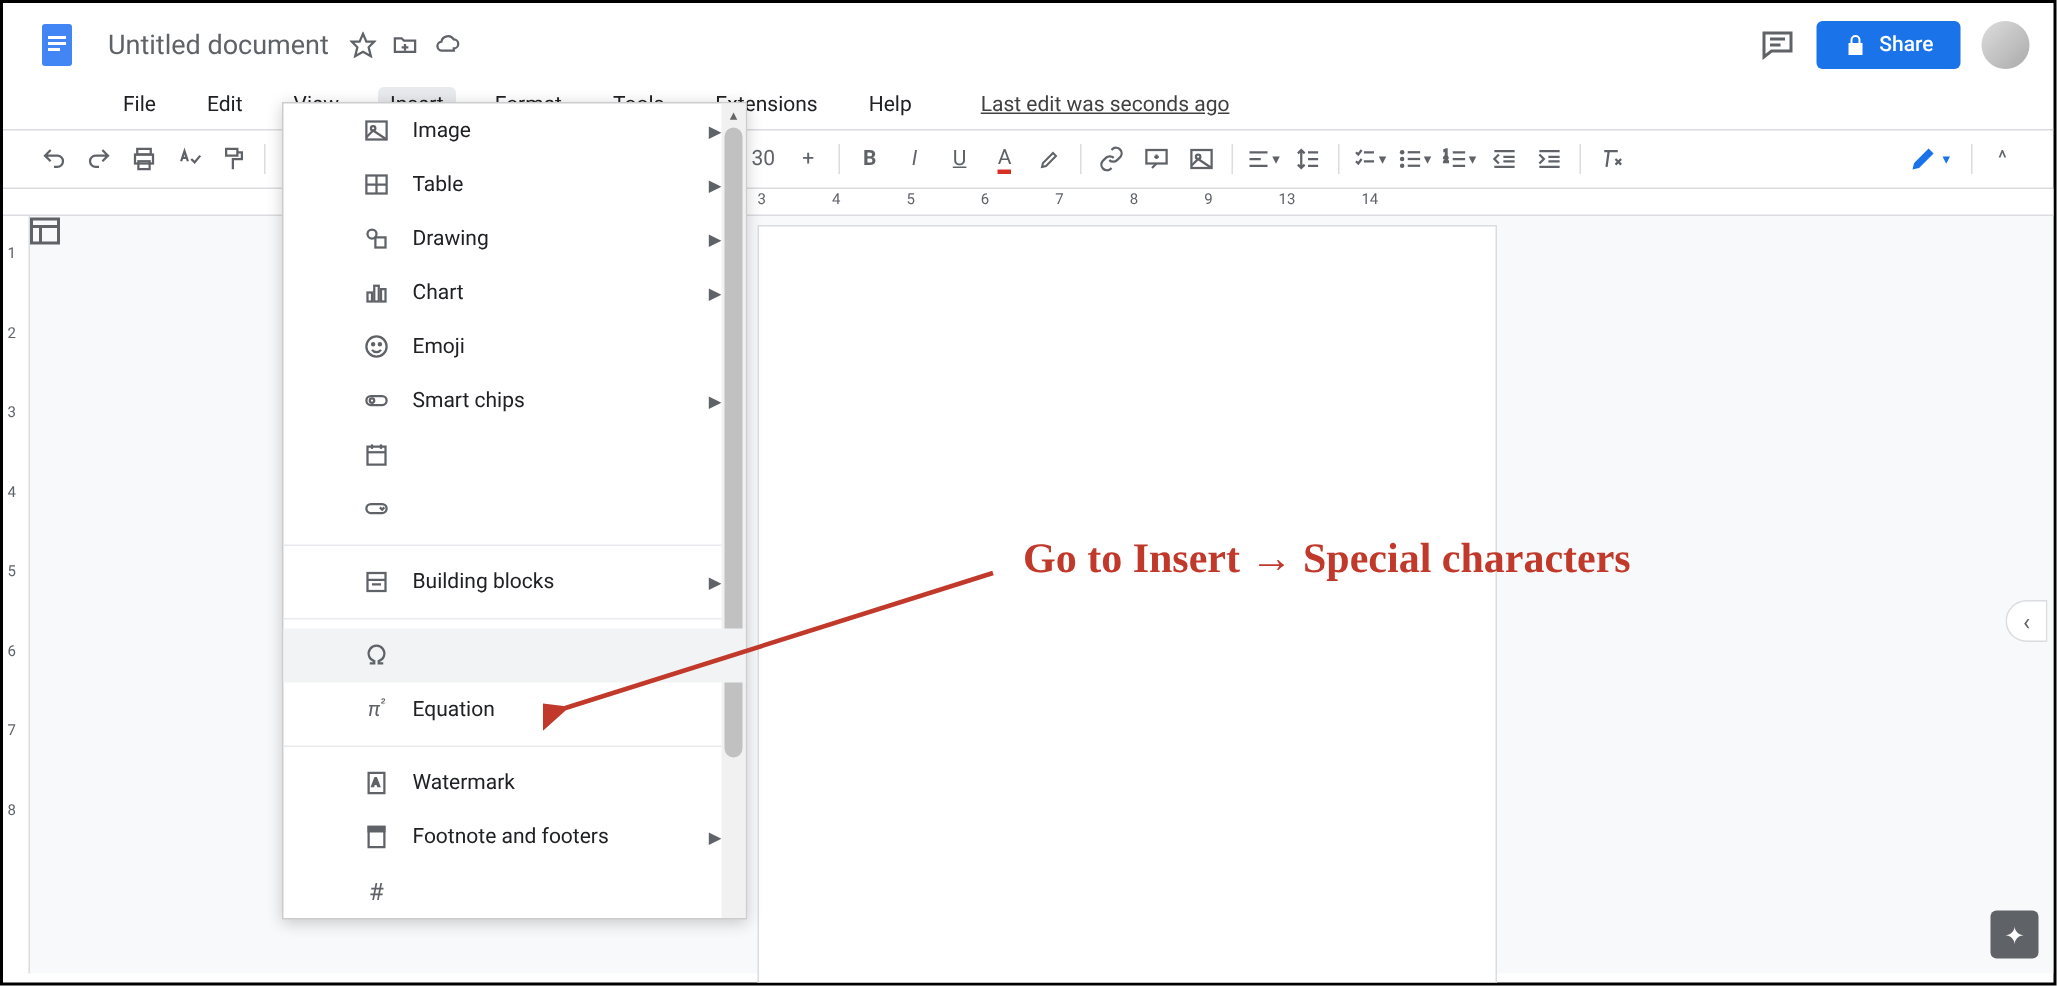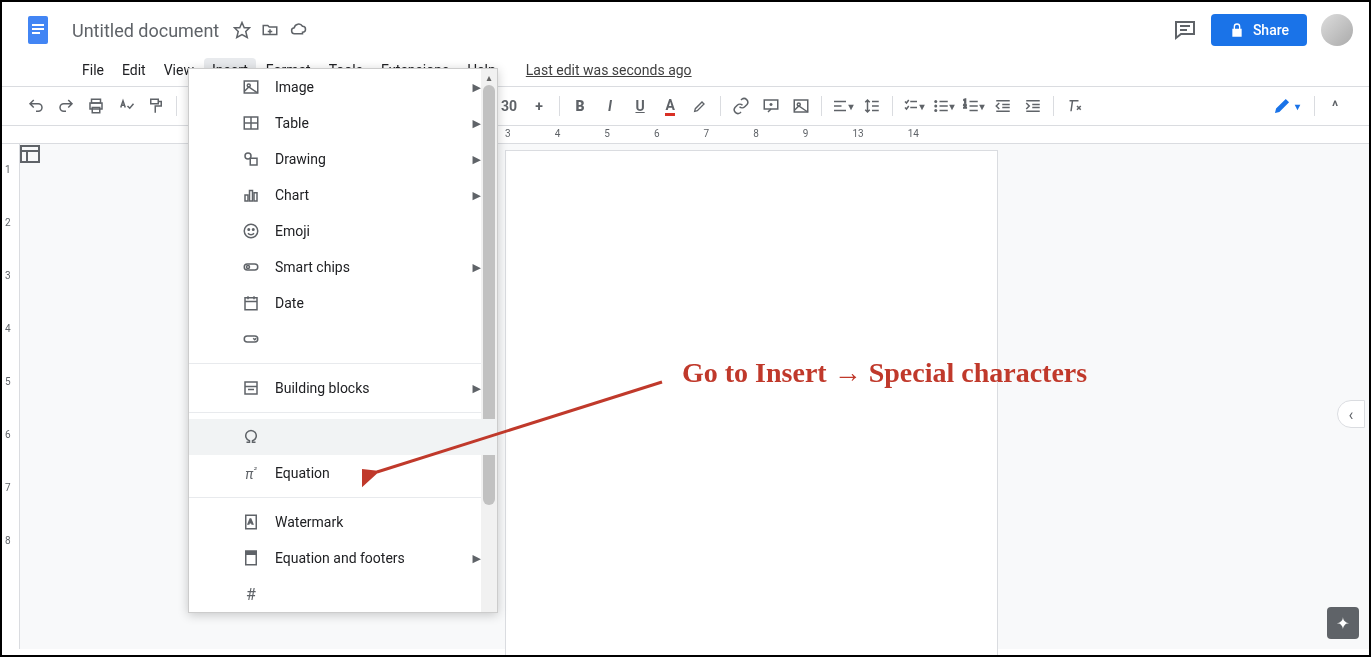--- a/index.html
+++ b/index.html
@@ -7,26 +7,26 @@
 
 .header { display: flex; align-items: center; padding: 8px 16px; gap: 8px; }
 .docs-logo { width: 40px; height: 40px; display: flex; align-items: center; justify-content: center; }
 .title-area { flex: 0 0 auto; display: flex; align-items: center; gap: 8px; }
 .doc-title { font-size: 18px; color: #5f6368; padding: 2px 6px; }
 .title-icons { display: flex; gap: 10px; color: #5f6368; }
 .header-right { margin-left: auto; display: flex; align-items: center; gap: 14px; }
 .share-btn { background: #1a73e8; color: #fff; border: none; border-radius: 4px; padding: 8px 18px; font-size: 14px; font-weight: 500; display: flex; align-items: center; gap: 8px; cursor: pointer; }
 .avatar { width: 32px; height: 32px; border-radius: 50%; background: linear-gradient(135deg,#ddd,#aaa); }
 
-.menubar { display: flex; align-items: center; padding: 0 72px 4px 72px; gap: 2px; font-size: 14px; color: #202124; }
+.menubar { display: flex; align-items: center; padding: 0 72px 4px 72px; gap: 18px; font-size: 14px; color: #202124; }
 .menu-item { padding: 4px 8px; cursor: pointer; border-radius: 4px; }
 .menu-item.active { background: #e8eaed; }
 .last-edit { margin-left: 20px; color: #404040; text-decoration: underline; font-size: 14px; cursor: pointer; }
 
-.toolbar { display: flex; align-items: center; padding: 4px 20px; border-top: 1px solid #dadce0; border-bottom: 1px solid #dadce0; gap: 2px; height: 40px; font-size: 14px; color: #5f6368; font-weight: bold; }
+.toolbar { display: flex; align-items: center; padding: 4px 20px; border-top: 1px solid #dadce0; border-bottom: 1px solid #dadce0; gap: 2px; height: 40px; font-size: 14px; color: #5f6368; }
 .tb-btn { width: 28px; height: 28px; display: flex; align-items: center; justify-content: center; cursor: pointer; border-radius: 4px; }
 .tb-sep { width: 1px; height: 20px; background: #dadce0; margin: 0 4px; }
 .tb-text { padding: 0 6px; }
 .edit-mode { margin-left: auto; display: flex; align-items: center; gap: 4px; color: #1a73e8; padding: 4px 8px; border-radius: 4px; }
 .edit-mode svg { fill: #1a73e8; }
 .caret { font-size: 10px; }
 
 .workspace { position: relative; background: #f8f9fa; height: calc(100% - 130px); display: flex; }
 .outline-panel { width: 70px; padding: 16px; }
 .outline-icon { width: 24px; height: 24px; color: #5f6368; cursor: pointer; }
@@ -383,21 +383,20 @@
     </div>
     <div class="dd-item">
       <span class="dd-icon">
         <svg width="18" height="18" viewBox="0 0 24 24" fill="none" stroke="#5f6368" stroke-width="2">
           <rect x="4" y="5" width="16" height="16"></rect>
           <line x1="4" y1="10" x2="20" y2="10"></line>
           <line x1="8" y1="3" x2="8" y2="7"></line>
           <line x1="16" y1="3" x2="16" y2="7"></line>
         </svg>
       </span>
-      <span class="dd-label">Date</span>
     </div>
     <div class="dd-item">
       <span class="dd-icon">
         <svg width="18" height="18" viewBox="0 0 24 24" fill="none" stroke="#5f6368" stroke-width="2">
           <rect x="3" y="8" width="18" height="8" rx="4"></rect>
           <path d="M15 11l2 2 2-2"></path>
         </svg>
       </span>
     </div>
     <div class="dd-sep"></div>
@@ -436,21 +435,21 @@
       </span>
       <span class="dd-label">Watermark</span>
     </div>
     <div class="dd-item">
       <span class="dd-icon">
         <svg width="18" height="18" viewBox="0 0 24 24" fill="none" stroke="#5f6368" stroke-width="2">
           <rect x="5" y="3" width="14" height="18"></rect>
           <rect x="5" y="3" width="14" height="4" fill="#5f6368"></rect>
         </svg>
       </span>
-      <span class="dd-label">Equation and footers</span>
+      <span class="dd-label">Footnote and footers</span>
       <span class="dd-arrow">▶</span>
     </div>
     <div class="dd-item">
       <span class="dd-icon">
         <span style="font-size:16px;color:#5f6368">#</span>
       </span>
     </div>
   </div>
 
 <svg class="annotation" width="320" height="130">

